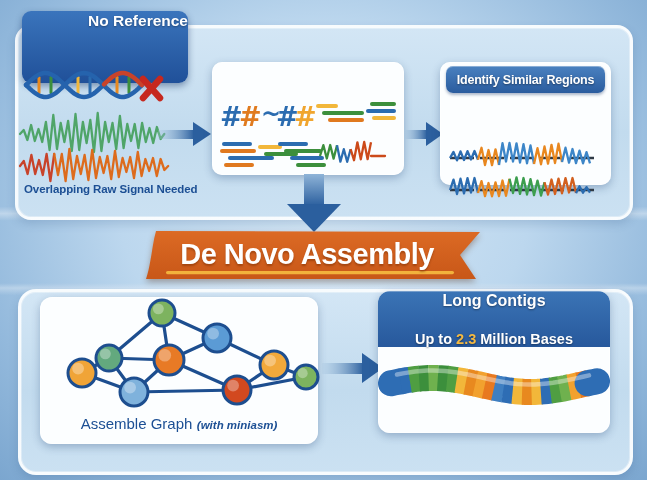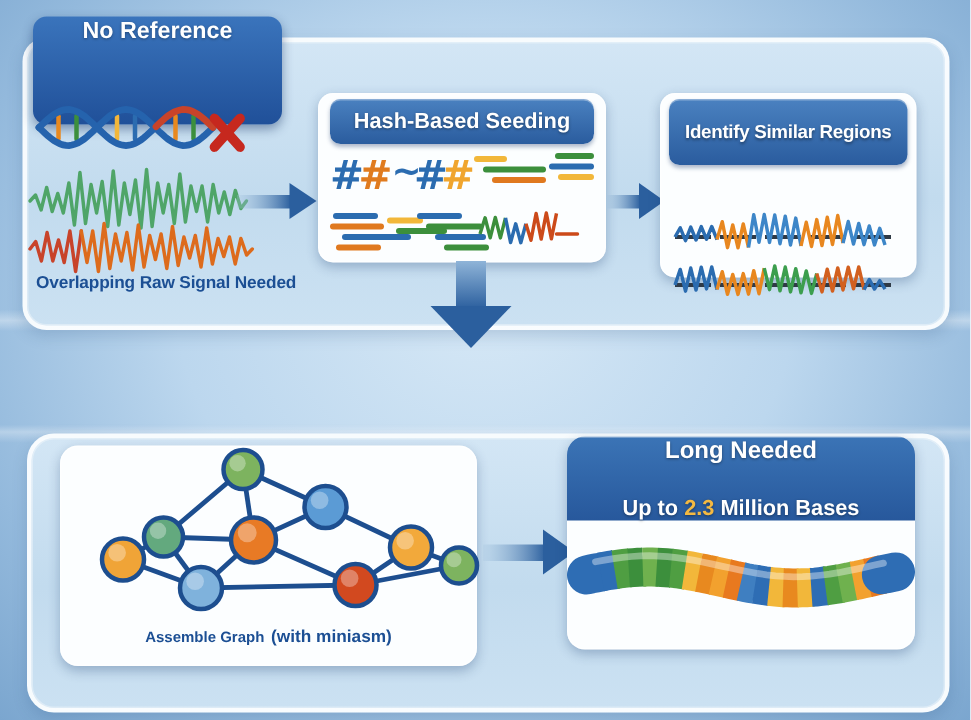--- a/index.html
+++ b/index.html
@@ -10,36 +10,36 @@
       linear-gradient(180deg, rgba(255,255,255,0) 59%, rgba(255,255,255,.3) 60%, rgba(255,255,255,0) 61.5%),
       radial-gradient(ellipse at 50% 42%, #d6e8f6 0%, #bcd7ee 45%, #93b9dc 78%, #7ba6cf 100%);}
   .panel{position:absolute;border:3px solid rgba(255,255,255,.85);border-radius:16px;
     background:linear-gradient(180deg,#d3e6f5,#c2dbee 55%,#cbe1f2);
     box-shadow:0 4px 10px rgba(40,80,130,.2), inset 0 0 0 1px rgba(255,255,255,.35);}
   .top-panel{left:15px;top:25px;width:612px;height:189px;}
   .bottom-panel{left:18px;top:289px;width:609px;height:180px;border-radius:18px;}
   .badge{position:absolute;left:22px;top:11px;width:166px;height:72px;border-radius:9px;
     background:linear-gradient(180deg,#3a74bc,#205099);box-shadow:0 3px 7px rgba(15,45,95,.45);
     color:#fff;font-weight:bold;font-size:15.5px;line-height:1.32;text-align:center;
-    display:flex;flex-direction:column;justify-content:space-between;text-shadow:0 1px 2px rgba(0,0,0,.35);}
+    display:flex;flex-direction:row;justify-content:flex-end;text-shadow:0 1px 2px rgba(0,0,0,.35);}
   .card{position:absolute;background:#fcfeff;border-radius:10px;
     box-shadow:0 3px 8px rgba(25,60,110,.3), inset 0 0 0 1px rgba(255,255,255,.6);}
   .card-header{position:absolute;left:8px;right:8px;top:4px;border-radius:7px;
     background:linear-gradient(180deg,#4a81c0,#2a5c9e);color:#fff;font-weight:bold;text-align:center;
     box-shadow:inset 0 1px 0 rgba(255,255,255,.35), 0 2px 3px rgba(20,50,100,.35);
     display:flex;align-items:center;justify-content:center;text-shadow:0 1px 2px rgba(0,0,0,.4);}
   .abs{position:absolute;}
   .reads-label{position:absolute;left:24px;top:183px;width:190px;color:#1c4f94;font-weight:bold;font-size:11.5px;letter-spacing:-.1px;}
   .ribbon-wrap{position:absolute;left:142px;top:228px;width:342px;height:56px;filter:drop-shadow(0 3px 3px rgba(90,35,0,.35));}
   .ribbon-text{position:absolute;left:0;top:2px;width:330px;height:48px;display:flex;align-items:center;justify-content:center;
     color:#fff;font-weight:bold;font-size:29px;letter-spacing:-.5px;text-shadow:0 2px 2px rgba(110,40,0,.45);}
   .graph-card{left:40px;top:297px;width:278px;height:147px;border-radius:12px;}
   .graph-label{position:absolute;left:0;right:0;top:118px;text-align:center;color:#1c4f94;}
-  .graph-label .main{font-weight:bold;font-size:10px;}
-  .graph-label .note{font-weight:bold;font-size:11.5px;text-align:right;}
+  .graph-label .main{font-weight:normal;font-size:15px;}
+  .graph-label .note{font-weight:bold;font-style:italic;font-size:11.5px;text-align:right;}
   .contig-card{left:378px;top:291px;width:232px;height:142px;border-radius:12px;overflow:hidden;}
   .contig-header{position:absolute;left:0;top:0;right:0;height:56px;
     background:linear-gradient(180deg,#3b74b6,#27589c);color:#fff;text-align:center;
     display:flex;flex-direction:column;justify-content:center;gap:1px;
     text-shadow:0 1px 2px rgba(0,0,0,.4);box-shadow:inset 0 1px 0 rgba(255,255,255,.3);}
   .contig-header .l1{font-weight:bold;font-size:16px;}
   .contig-header .l2{font-weight:bold;font-size:14.5px;margin-top:20px;}
   .contig-header .val{color:#f4b942;}
   svg{display:block;overflow:visible;}
   svg text{font-family:"DejaVu Sans",sans-serif;}
@@ -85,21 +85,20 @@
         <linearGradient id="ag1" x1="0" y1="0" x2="1" y2="0">
       <stop offset="0" stop-color="#aac8e1" stop-opacity=".25"></stop>
           <stop offset="1" stop-color="#2b5f9e"></stop>
         </linearGradient>
       </defs>
     <rect x="0" y="9" width="36" height="9" fill="url(#ag1)"></rect>
     <polygon points="35,1 53,13 35,25" fill="#2b5f9e"></polygon>
   </svg>
 
   <div class="card" style="left:212px;top:62px;width:192px;height:113px;">
-    <div class="card-header" style="height:30px;font-size:14.5px;">Hash-Based Seeding</div>
     <svg class="abs" style="left:8px;top:36px;" width="176" height="74">
         <text x="0" y="28" fill="#2b6cb0" font-size="27" font-weight="bold">#</text>
         <text x="19" y="28" fill="#e07b1f" font-size="27" font-weight="bold">#</text>
         <text x="41" y="24" fill="#2b6cb0" font-size="24" font-weight="bold">~</text>
         <text x="56" y="28" fill="#2b6cb0" font-size="27" font-weight="bold">#</text>
         <text x="74" y="28" fill="#f0a52e" font-size="27" font-weight="bold">#</text>
         <rect x="96" y="6" width="22" height="4" rx="2" fill="#f2b73a"></rect>
         <rect x="102" y="13" width="42" height="4" rx="2" fill="#3c8f3c"></rect>
         <rect x="108" y="20" width="36" height="4" rx="2" fill="#e0791f"></rect>
         <rect x="150" y="4" width="26" height="4" rx="2" fill="#3c8f3c"></rect>
@@ -127,21 +126,21 @@
         <linearGradient id="ag2" x1="0" y1="0" x2="1" y2="0">
       <stop offset="0" stop-color="#aac8e1" stop-opacity=".3"></stop>
           <stop offset="1" stop-color="#2b5f9e"></stop>
         </linearGradient>
       </defs>
     <rect x="0" y="9" width="23" height="9" fill="url(#ag2)"></rect>
     <polygon points="22,1 39,13 22,25" fill="#2b5f9e"></polygon>
   </svg>
 
   <div class="card" style="left:440px;top:62px;width:171px;height:123px;">
-    <div class="card-header" style="left:6px;right:6px;height:44px;font-size:12.5px;letter-spacing:-.2px;">Identify Similar Regions</div>
+    <div class="card-header" style="left:6px;right:6px;height:27px;font-size:12.5px;letter-spacing:-.2px;">Identify Similar Regions</div>
     <svg class="abs" style="left:8px;top:56px;" width="155" height="60">
         <path d="M2,40 L152,40" stroke="#2f3a46" stroke-width="2.6" stroke-dasharray="24 6" fill="none"></path>
         <path d="M2.0,40.0 L5.5,33.9 L9.0,42.4 L12.5,33.4 L16.0,42.0 L19.5,33.1 L23.0,41.5 L26.5,33.0 L30.0,41.7" fill="none" stroke="#2b6cb0" stroke-width="2.3" stroke-linejoin="round"></path>
         <path d="M30.0,41.7 L33.5,29.8 L37.0,47.1 L40.5,32.0 L44.0,47.2 L47.5,31.3 L51.0,47.0" fill="none" stroke="#e8871f" stroke-width="2.3" stroke-linejoin="round"></path>
         <path d="M51.0,47.0 L54.5,25.2 L58.0,43.5 L61.5,25.0 L65.0,43.6 L68.5,25.3 L72.0,44.5 L75.5,26.1 L79.0,45.3 L82.5,27.4 L86.0,46.0" fill="none" stroke="#3d86c8" stroke-width="2.3" stroke-linejoin="round"></path>
         <path d="M86.0,46.0 L89.5,30.2 L93.0,46.3 L96.5,28.4 L100.0,45.7 L103.5,26.8 L107.0,45.0 L110.5,25.7 L114.0,44.1" fill="none" stroke="#e8871f" stroke-width="2.3" stroke-linejoin="round"></path>
         <path d="M114.0,44.1 L117.5,29.7 L121.0,44.7 L124.5,31.0 L128.0,45.1 L131.5,32.6 L135.0,45.3 L138.5,34.2 L142.0,45.4" fill="none" stroke="#3d86c8" stroke-width="2.3" stroke-linejoin="round"></path>
         <path d="M2,72 L152,72" stroke="#2f3a46" stroke-width="2.6" stroke-dasharray="24 6" fill="none"></path>
         <path d="M2.0,72.0 L5.5,61.6 L9.0,76.1 L12.5,60.7 L16.0,75.4 L19.5,60.1 L23.0,74.6 L26.5,60.0 L30.0,75.0" fill="none" stroke="#2b6cb0" stroke-width="2.3" stroke-linejoin="round"></path>
         <path d="M30.0,75.0 L33.5,63.1 L37.0,78.2 L40.5,65.0 L44.0,78.3 L47.5,64.4 L51.0,78.1 L54.5,62.5 L58.0,77.8 L61.5,60.8" fill="none" stroke="#e8871f" stroke-width="2.3" stroke-linejoin="round"></path>
@@ -155,20 +154,33 @@
     <defs>
         <linearGradient id="ag3" x1="0" y1="0" x2="0" y2="1">
       <stop offset="0" stop-color="#8fb4d8"></stop>
           <stop offset="1" stop-color="#2b5f9e"></stop>
         </linearGradient>
       </defs>
     <rect x="19" y="0" width="20" height="32" fill="url(#ag3)"></rect>
     <polygon points="2,30 56,30 29,58" fill="#2b5f9e"></polygon>
   </svg>
 
+  <div class="ribbon-wrap">
+    <svg width="342" height="56">
+      <defs>
+          <linearGradient id="rg" x1="0" y1="0" x2="0" y2="1">
+        <stop offset="0" stop-color="#dc6a24"></stop>
+            <stop offset="1" stop-color="#c85718"></stop>
+          </linearGradient>
+        </defs>
+      <path d="M14,3 L338,4 L318,27 L334,51 L4,51 C9,37 10,17 14,3 Z" fill="url(#rg)"></path>
+      <rect x="24" y="43" width="288" height="3.2" rx="1.6" fill="#f2b23c"></rect>
+    </svg>
+    <div class="ribbon-text">De Novo Assembly</div>
+  </div>
 
   <div class="panel bottom-panel"></div>
 
   <div class="card graph-card">
     <svg class="abs" style="left:5px;top:4px;" width="270" height="112">
         <line x1="117" y1="12" x2="64" y2="57" stroke="#1d4e8f" stroke-width="3.2" stroke-linecap="round"></line>
         <line x1="117" y1="12" x2="124" y2="59" stroke="#1d4e8f" stroke-width="3.2" stroke-linecap="round"></line>
         <line x1="117" y1="12" x2="172" y2="37" stroke="#1d4e8f" stroke-width="3.2" stroke-linecap="round"></line>
         <line x1="64" y1="57" x2="37" y2="72" stroke="#1d4e8f" stroke-width="3.2" stroke-linecap="round"></line>
         <line x1="64" y1="57" x2="124" y2="59" stroke="#1d4e8f" stroke-width="3.2" stroke-linecap="round"></line>
@@ -213,21 +225,21 @@
       <stop offset="0" stop-color="#aac8e1" stop-opacity=".3"></stop>
           <stop offset="1" stop-color="#2b5f9e"></stop>
         </linearGradient>
       </defs>
     <rect x="0" y="12" width="42" height="11" fill="url(#ag4)"></rect>
     <polygon points="40,2 61,17 40,32" fill="#2b5f9e"></polygon>
   </svg>
 
   <div class="card contig-card">
     <div class="contig-header">
-      <div class="l1">Long Needed</div>
+      <div class="l1">Long Contigs</div>
       <div class="l2"><span>Up to </span><span class="val">2.3</span><span> Million Bases</span></div>
     </div>
     <svg class="abs" style="left:10px;top:66px;" width="212" height="56">
         <path d="M3.0,26.3 L6.1,25.6 L9.2,25.0 L12.4,24.4 L13.3,24.2" fill="none" stroke="#2e6db4" stroke-width="26" stroke-linecap="round"></path>
         <path d="M12.4,24.4 L15.5,23.8 L18.6,23.2 L21.7,22.8 L22.6,22.6" fill="none" stroke="#2e6db4" stroke-width="26" stroke-linecap="butt"></path>
         <path d="M21.7,22.8 L24.8,22.3 L28.0,21.9 L31.1,21.6 L32.0,21.5" fill="none" stroke="#4f9e42" stroke-width="26" stroke-linecap="butt"></path>
         <path d="M31.1,21.6 L34.2,21.4 L37.3,21.2 L40.5,21.1 L41.4,21.0" fill="none" stroke="#3c8f3c" stroke-width="26" stroke-linecap="butt"></path>
         <path d="M40.5,21.1 L43.6,21.0 L46.7,21.0 L49.8,21.1 L50.7,21.1" fill="none" stroke="#6fb14e" stroke-width="26" stroke-linecap="butt"></path>
         <path d="M49.8,21.1 L52.9,21.3 L56.1,21.5 L59.2,21.8 L60.1,21.9" fill="none" stroke="#3c8f3c" stroke-width="26" stroke-linecap="butt"></path>
         <path d="M59.2,21.8 L62.3,22.1 L65.4,22.5 L68.5,23.0 L69.4,23.1" fill="none" stroke="#4f9e42" stroke-width="26" stroke-linecap="butt"></path>

